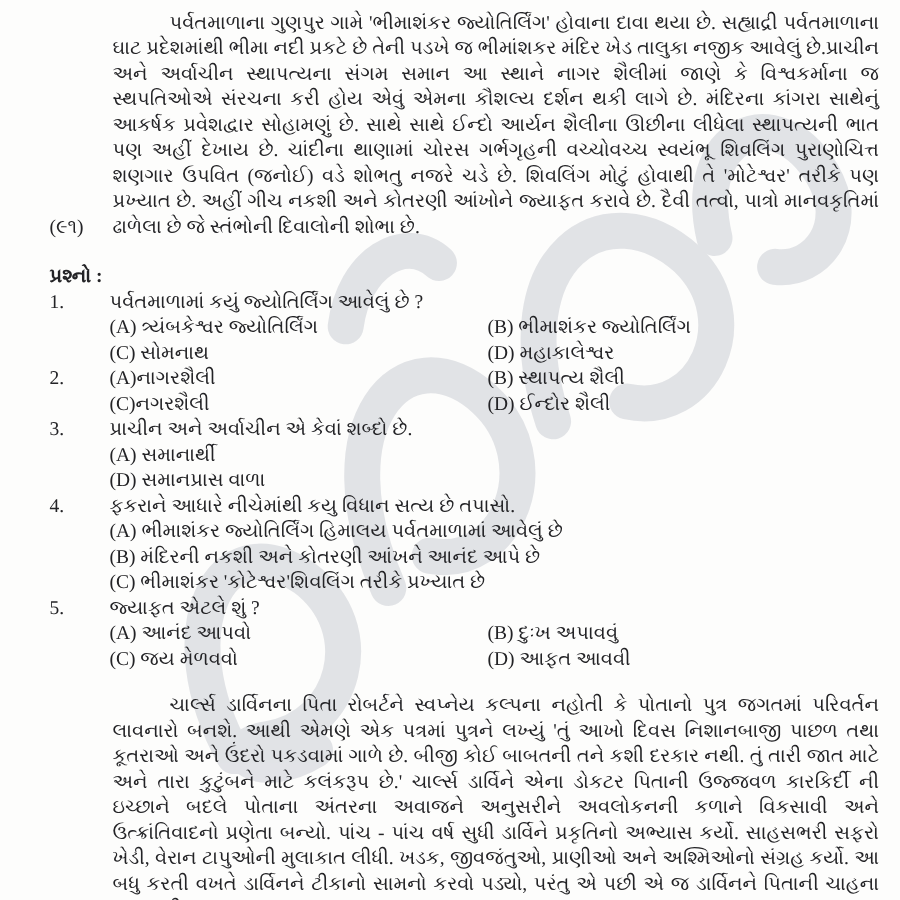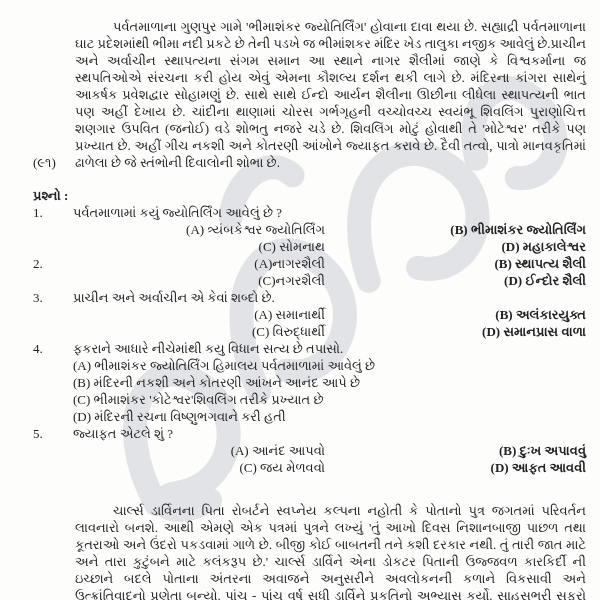--- a/index.html
+++ b/index.html
@@ -6,28 +6,28 @@
   body{
     width:600px;height:600px;overflow:hidden;position:relative;
     background:#fdfdfc;color:#232326;
     font-family:"Liberation Serif","DejaVu Serif",serif;
     font-size:13px;line-height:17px;
   }
   .watermark{position:absolute;left:0;top:0;width:600px;height:600px;z-index:0;pointer-events:none;}
   .page{position:relative;z-index:1;padding:6px 14px 0 33px;}
   .passage{display:flex;align-items:flex-end;}
   .p-label{width:42px;flex:none;}
-  .p-text{flex:1;text-align:justify;text-indent:38px;margin-top:12px;}
+  .p-text{flex:1;text-align:justify;text-indent:38px;}
   .qhead{font-weight:bold;margin-top:16px;}
   .question{display:flex;}
   .q-num{width:40px;flex:none;}
   .q-body{flex:1;}
-  .opt-row{display:flex;text-align:right;}
+  .opt-row{display:flex;}
   .opt-left{width:252px;flex:none;}
-  .opt-right{flex:1;font-weight:bold;}
+  .opt-right{flex:1;}
   .gap{height:14px;}
 </style>
 </head>
 <body>
 
 <svg class="watermark" viewBox="0 0 600 600" aria-hidden="true">
   <g transform="translate(310,295) rotate(-38)" fill="none" opacity="0.5" stroke-linecap="round" stroke-width="24" stroke="#c7cad1">
     <path d="M-250,70 C-235,-25 -160,-60 -140,5 C-125,60 -180,100 -225,75 C-255,58 -250,95 -205,100"></path>
     <path d="M-100,45 C-70,-70 15,-85 28,-15 C38,45 -30,85 -65,45"></path>
     <path d="M55,25 C95,-85 180,-75 192,-5 C200,52 135,85 102,45"></path>
@@ -73,37 +73,34 @@
       </div>
     </div>
   </div>
 
   <div class="question">
     <div class="q-num">3.</div>
     <div class="q-body">
       <div>પ્રાચીન અને અર્વાચીન એ કેવાં શબ્દો છે.</div>
       <div class="opt-row">
         <div class="opt-left">(A) સમાનાર્થી</div>
-        <div class="opt-right">(B) અલંકારયુક્ત</div>
       </div>
       <div class="opt-row">
-        <div class="opt-left">(C) વિરુદ્ધાર્થી</div>
         <div class="opt-right">(D) સમાનપ્રાસ વાળા</div>
       </div>
     </div>
   </div>
 
   <div class="question">
     <div class="q-num">4.</div>
     <div class="q-body">
       <div>ફકરાને આધારે નીચેમાંથી કયુ વિધાન સત્ય છે તપાસો.</div>
       <div class="opt-full">(A) ભીમાશંકર જ્યોતિર્લિંગ હિમાલય પર્વતમાળામાં આવેલું છે</div>
       <div class="opt-full">(B) મંદિરની નકશી અને કોતરણી આંખને આનંદ આપે છે</div>
       <div class="opt-full">(C) ભીમાશંકર 'કોટેશ્વર'શિવલિંગ તરીકે પ્રખ્યાત છે</div>
-      <div class="opt-full">(D) મંદિરની રચના વિષ્ણુભગવાને કરી હતી</div>
     </div>
   </div>
 
   <div class="question">
     <div class="q-num">5.</div>
     <div class="q-body">
       <div>જ્યાફત એટલે શું ?</div>
       <div class="opt-row">
         <div class="opt-left">(A) આનંદ આપવો</div>
         <div class="opt-right">(B) દુઃખ અપાવવું</div>

